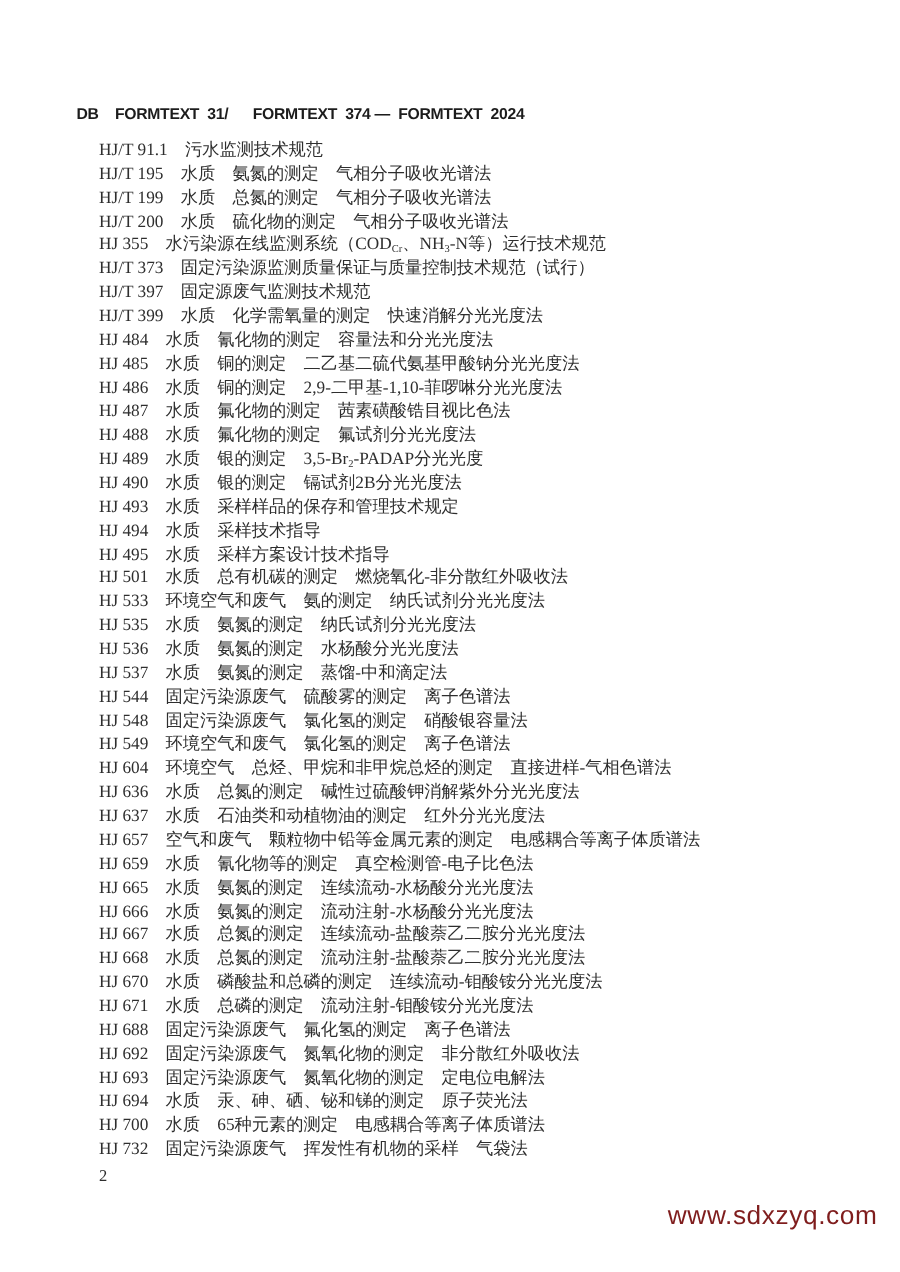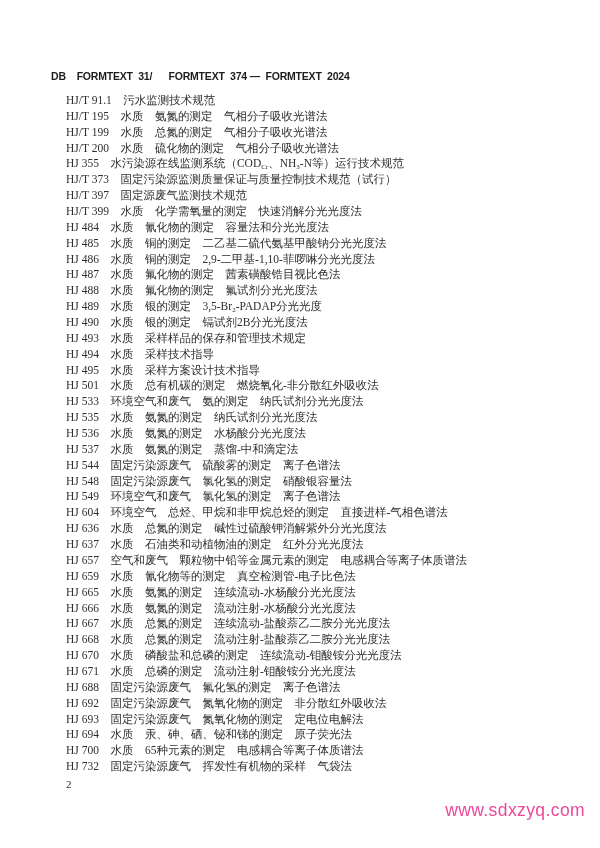--- a/index.html
+++ b/index.html
@@ -58,14 +58,14 @@
 </head>
 <body>
 
 <div class="page" style="background: rgb(255, 255, 255);">
   <div class="header" style="color: rgb(28, 28, 28);">DB    FORMTEXT  31/      FORMTEXT  374 —  FORMTEXT  2024</div>
 
   <div class="standards" style="color: rgb(46, 46, 46);"><div class="line">HJ/T 91.1　污水监测技术规范</div><div class="line">HJ/T 195　水质　氨氮的测定　气相分子吸收光谱法</div><div class="line">HJ/T 199　水质　总氮的测定　气相分子吸收光谱法</div><div class="line">HJ/T 200　水质　硫化物的测定　气相分子吸收光谱法</div><div class="line">HJ 355　水污染源在线监测系统（COD<sub>Cr</sub>、NH<sub>3</sub>-N等）运行技术规范</div><div class="line">HJ/T 373　固定污染源监测质量保证与质量控制技术规范（试行）</div><div class="line">HJ/T 397　固定源废气监测技术规范</div><div class="line">HJ/T 399　水质　化学需氧量的测定　快速消解分光光度法</div><div class="line">HJ 484　水质　氰化物的测定　容量法和分光光度法</div><div class="line">HJ 485　水质　铜的测定　二乙基二硫代氨基甲酸钠分光光度法</div><div class="line">HJ 486　水质　铜的测定　2,9-二甲基-1,10-菲啰啉分光光度法</div><div class="line">HJ 487　水质　氟化物的测定　茜素磺酸锆目视比色法</div><div class="line">HJ 488　水质　氟化物的测定　氟试剂分光光度法</div><div class="line">HJ 489　水质　银的测定　3,5-Br<sub>2</sub>-PADAP分光光度</div><div class="line">HJ 490　水质　银的测定　镉试剂2B分光光度法</div><div class="line">HJ 493　水质　采样样品的保存和管理技术规定</div><div class="line">HJ 494　水质　采样技术指导</div><div class="line">HJ 495　水质　采样方案设计技术指导</div><div class="line">HJ 501　水质　总有机碳的测定　燃烧氧化-非分散红外吸收法</div><div class="line">HJ 533　环境空气和废气　氨的测定　纳氏试剂分光光度法</div><div class="line">HJ 535　水质　氨氮的测定　纳氏试剂分光光度法</div><div class="line">HJ 536　水质　氨氮的测定　水杨酸分光光度法</div><div class="line">HJ 537　水质　氨氮的测定　蒸馏-中和滴定法</div><div class="line">HJ 544　固定污染源废气　硫酸雾的测定　离子色谱法</div><div class="line">HJ 548　固定污染源废气　氯化氢的测定　硝酸银容量法</div><div class="line">HJ 549　环境空气和废气　氯化氢的测定　离子色谱法</div><div class="line">HJ 604　环境空气　总烃、甲烷和非甲烷总烃的测定　直接进样-气相色谱法</div><div class="line">HJ 636　水质　总氮的测定　碱性过硫酸钾消解紫外分光光度法</div><div class="line">HJ 637　水质　石油类和动植物油的测定　红外分光光度法</div><div class="line">HJ 657　空气和废气　颗粒物中铅等金属元素的测定　电感耦合等离子体质谱法</div><div class="line">HJ 659　水质　氰化物等的测定　真空检测管-电子比色法</div><div class="line">HJ 665　水质　氨氮的测定　连续流动-水杨酸分光光度法</div><div class="line">HJ 666　水质　氨氮的测定　流动注射-水杨酸分光光度法</div><div class="line">HJ 667　水质　总氮的测定　连续流动-盐酸萘乙二胺分光光度法</div><div class="line">HJ 668　水质　总氮的测定　流动注射-盐酸萘乙二胺分光光度法</div><div class="line">HJ 670　水质　磷酸盐和总磷的测定　连续流动-钼酸铵分光光度法</div><div class="line">HJ 671　水质　总磷的测定　流动注射-钼酸铵分光光度法</div><div class="line">HJ 688　固定污染源废气　氟化氢的测定　离子色谱法</div><div class="line">HJ 692　固定污染源废气　氮氧化物的测定　非分散红外吸收法</div><div class="line">HJ 693　固定污染源废气　氮氧化物的测定　定电位电解法</div><div class="line">HJ 694　水质　汞、砷、硒、铋和锑的测定　原子荧光法</div><div class="line">HJ 700　水质　65种元素的测定　电感耦合等离子体质谱法</div><div class="line">HJ 732　固定污染源废气　挥发性有机物的采样　气袋法</div></div>
 
   <div class="page-number">2</div>
 
-  <div class="watermark" style="color: #ec4899; margin-left: 20px;">www.sdxzyq.com</div>
+  <div class="watermark" style="color: #7f1d1d; margin-left: 20px;">www.sdxzyq.com</div>
 </div>
 
 </body></html>

